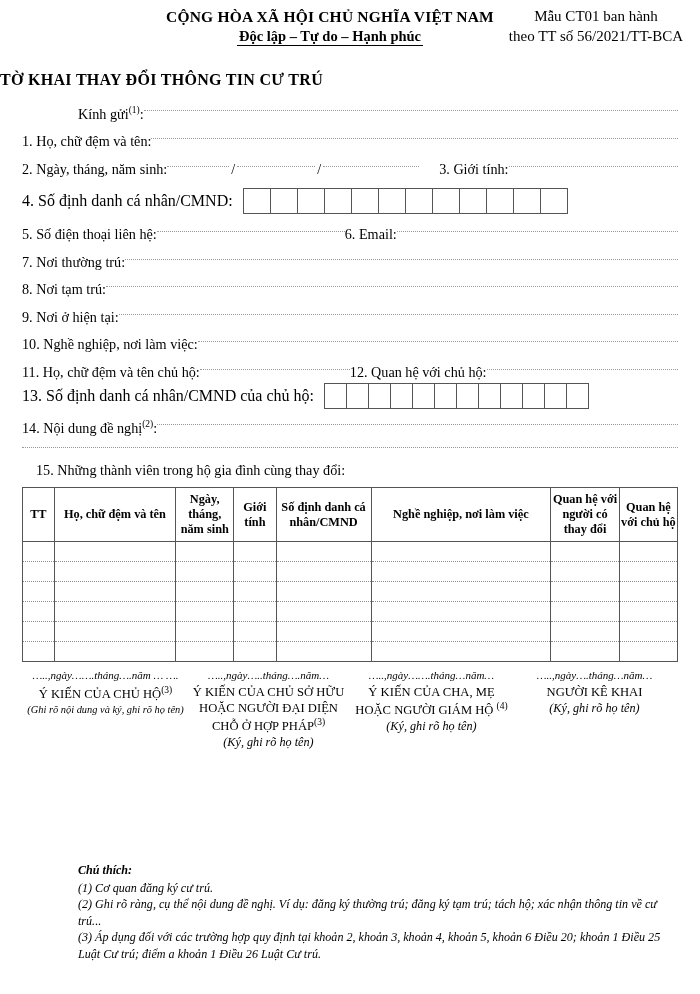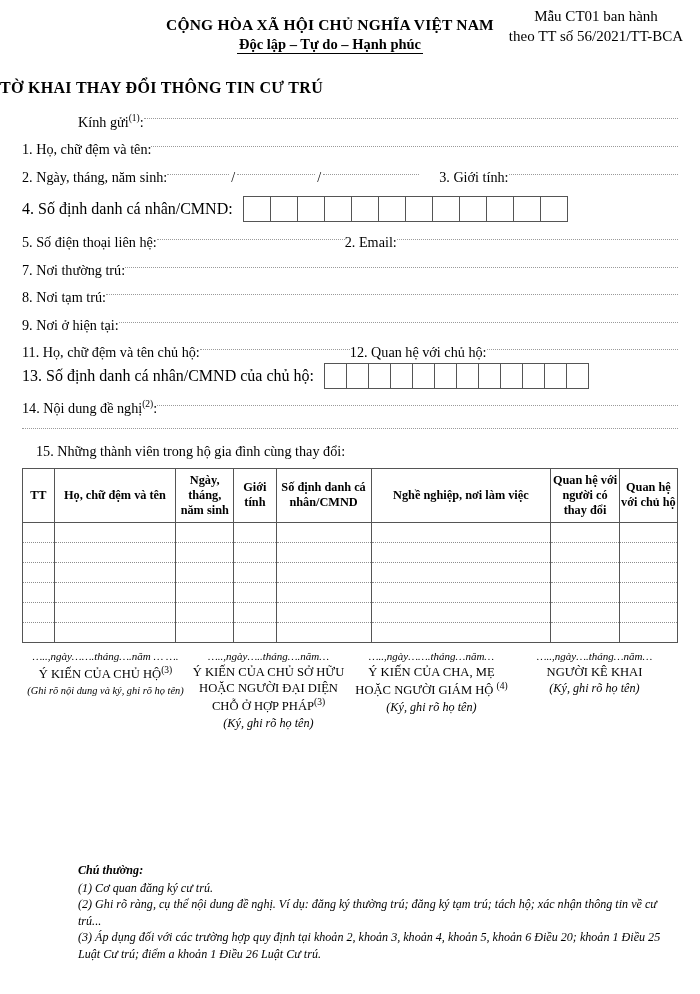--- a/index.html
+++ b/index.html
@@ -8,21 +8,21 @@
     width: 700px;
     height: 994px;
     background: #ffffff;
     font-family: "Liberation Serif", "DejaVu Serif", serif;
     color: #000000;
     position: relative;
     overflow: hidden;
   }
 
   
-  .header-zone { position: relative; padding-top: 16px; }
+  .header-zone { position: relative; padding-top: 8px; }
   .nation-title {
     text-align: center;
     font-weight: bold;
     font-size: 15.5px;
     letter-spacing: .2px;
     margin-left: -40px;
   }
   .nation-sub {
     text-align: center;
     font-weight: bold;
@@ -222,39 +222,43 @@
         <span class="cell"></span>
         <span class="cell"></span>
         <span class="cell"></span>
         <span class="cell"></span>
       </span>
   </div>
 
   <div class="frow">
     <span class="lbl">5. Số điện thoại liên hệ:</span>
     <span class="dots fixed-xxl"></span>
-    <span class="lbl">2. Email:</span>
+    <span class="lbl">6. Email:</span>
     <span class="dots"></span>
   </div>
 
   <div class="frow">
     <span class="lbl">7. Nơi thường trú:</span>
     <span class="dots"></span>
   </div>
 
   <div class="frow">
     <span class="lbl">8. Nơi tạm trú:</span>
     <span class="dots"></span>
   </div>
 
   <div class="frow">
     <span class="lbl">9. Nơi ở hiện tại:</span>
     <span class="dots"></span>
   </div>
 
+  <div class="frow">
+    <span class="lbl">10. Nghề nghiệp,  nơi làm việc:</span>
+    <span class="dots"></span>
+  </div>
 
   <div class="frow tight">
     <span class="lbl">11. Họ, chữ đệm và tên chủ hộ:</span>
     <span class="dots fixed-xl"></span>
     <span class="lbl">12. Quan hệ với chủ hộ:</span>
     <span class="dots"></span>
   </div>
 
   <div class="idrow id2">
     <span class="lbl">13. Số định danh cá nhân/CMND của chủ hộ:</span>
@@ -388,17 +392,17 @@
     <div class="sigcol">
       <div class="sigdate">…..,ngày….tháng…năm…</div>
       <div class="sigtitle">NGƯỜI KÊ KHAI</div>
       <div class="signote">(Ký, ghi rõ họ tên)</div>
     </div>
   </div>
 
 </div>
 
 <div class="notes">
-  <div class="notes-title">Chú thường:</div>
+  <div class="notes-title">Chú thích:</div>
   <p class="note-item">(1) Cơ quan đăng ký cư trú.</p>
   <p class="note-item">(2) Ghi rõ ràng, cụ thể nội dung đề nghị. Ví dụ: đăng ký thường trú; đăng ký tạm trú; tách hộ; xác nhận thông tin về cư trú...</p>
   <p class="note-item">(3) Áp dụng đối với các trường hợp quy định tại khoản 2, khoản 3, khoản 4, khoản 5, khoản 6 Điều 20; khoản 1 Điều 25 Luật Cư trú; điểm a khoản 1 Điều 26 Luật Cư trú.</p>
 </div>
 
 </body></html>

